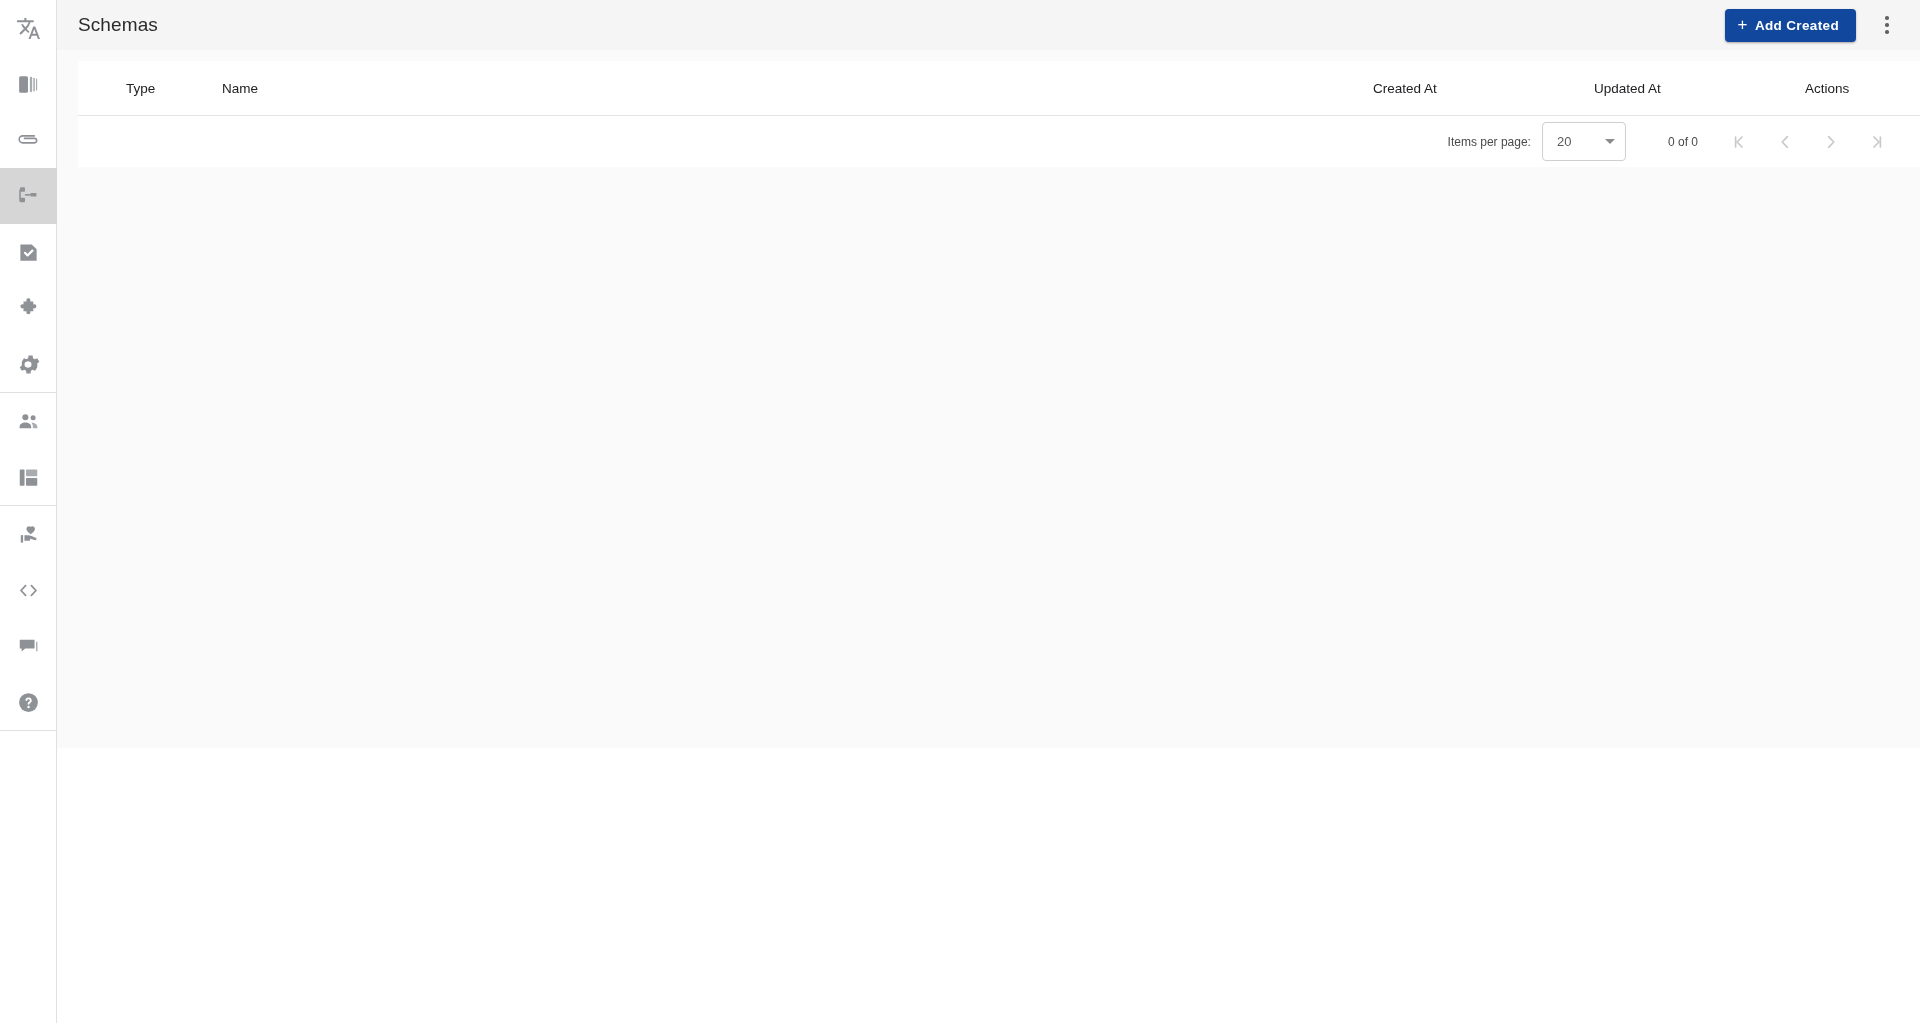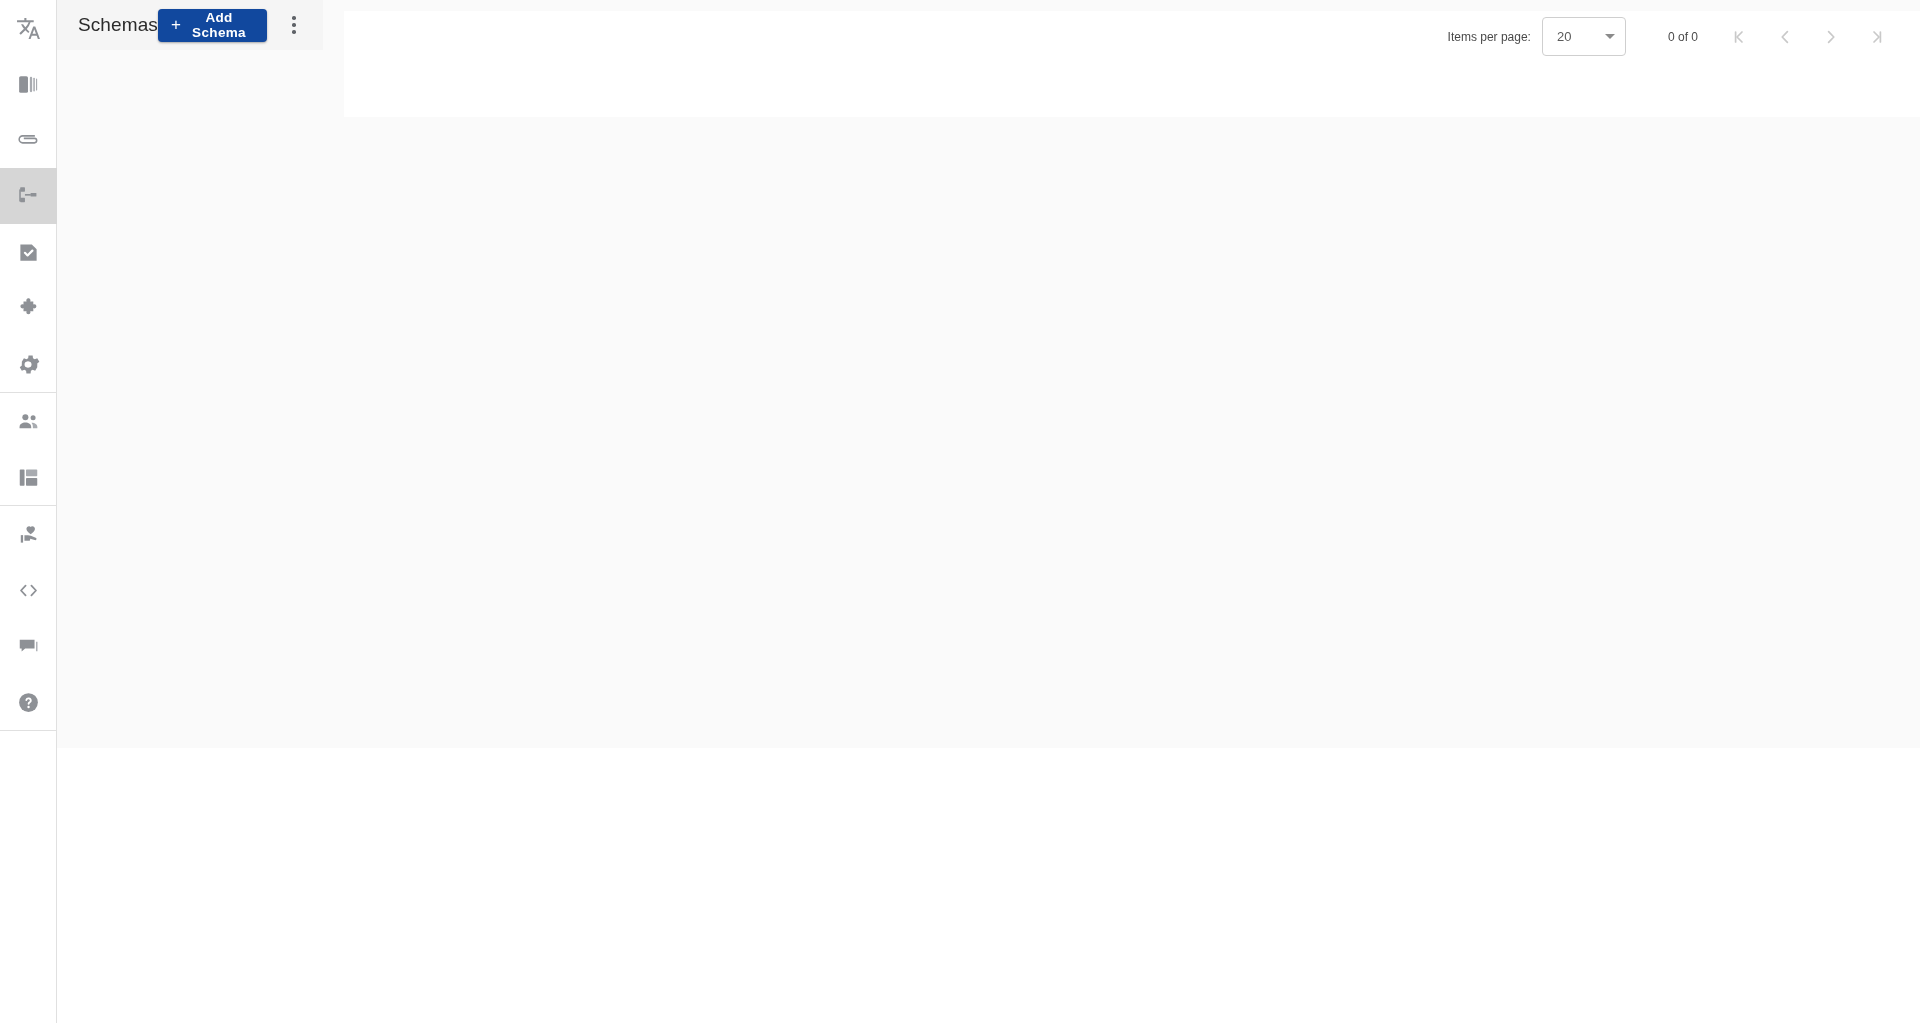--- a/index.html
+++ b/index.html
@@ -35,20 +35,21 @@
   .icon-fill { fill: #8e9196; }
   .icon-fill-dim { fill: #a8abb0; }
 
   
   .main {
     flex: 1 1 auto;
     height: 748px;
     background: #fafafa;
     position: relative;
     display: flex;
+    flex-direction: column;
   }
 
   
   .toolbar {
     height: 50px;
     background: #f5f5f5;
     display: flex;
     align-items: center;
     padding: 0 16px 0 21px;
     flex: 0 0 50px;
@@ -316,32 +317,39 @@
     </div>
   </nav>
 
   <div class="main">
 
     <header class="toolbar">
       <h1 class="page-title">Schemas</h1>
       <div class="toolbar-spacer"></div>
       <button class="add-btn">
         <span class="plus">+</span>
-        <span>Add Schema</span>
+        <span>Add Created</span>
       </button>
       <div class="kebab">
         <i></i>
         <i></i>
         <i></i>
       </div>
     </header>
 
     <section class="content">
       <div class="table-card">
 
+        <div class="table-head">
+          <span class="th th-type">Type</span>
+          <span class="th th-name">Name</span>
+          <span class="th th-created">Created At</span>
+          <span class="th th-updated">Updated At</span>
+          <span class="th th-actions">Actions</span>
+        </div>
 
         <div class="paginator">
           <span class="pg-label">Items per page:</span>
 
           <div class="pg-select">
             <span class="val">20</span>
             <span class="caret"></span>
           </div>
 
           <span class="pg-range">0 of 0</span>

